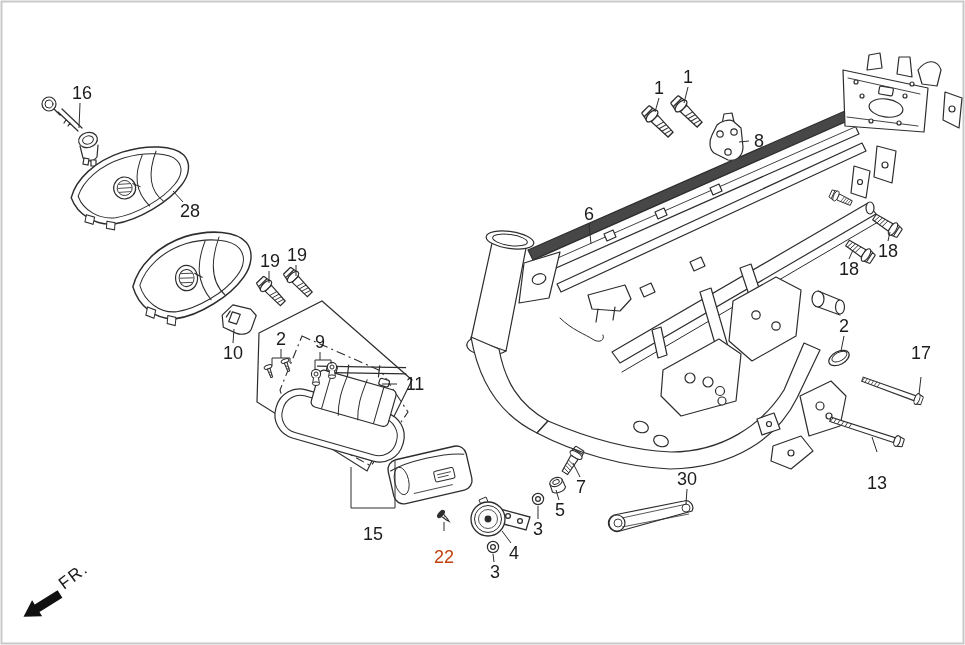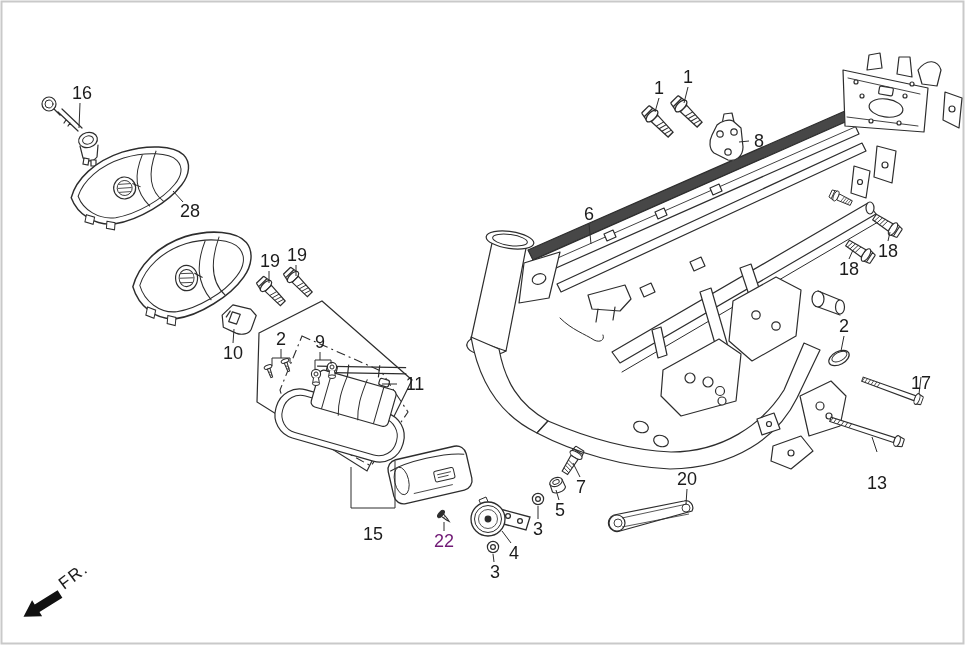--- a/index.html
+++ b/index.html
@@ -280,31 +280,31 @@
 <div id="callout-layer">
       <div class="callout" style="left: 82px; top: 93px; color: rgb(28, 28, 28);">16</div>
       <div class="callout" style="left: 190px; top: 211px; color: rgb(28, 28, 28);">28</div>
       <div class="callout" style="left: 270px; top: 261px; color: rgb(28, 28, 28);">19</div>
       <div class="callout" style="left: 297px; top: 255px; color: rgb(28, 28, 28);">19</div>
       <div class="callout" style="left: 233px; top: 353px; color: rgb(28, 28, 28);">10</div>
       <div class="callout" style="left: 281px; top: 339px; color: rgb(28, 28, 28);">2</div>
       <div class="callout" style="left: 320px; top: 342px; color: rgb(28, 28, 28);">9</div>
       <div class="callout" style="left: 407px; top: 384px; color: rgb(28, 28, 28); margin-left: 8px;">11</div>
       <div class="callout" style="left: 373px; top: 534px; color: rgb(28, 28, 28); text-align: right;">15</div>
-      <div class="callout" style="left: 444px; top: 541px; color: #701a75;">22</div>
+      <div class="callout" style="left: 444px; top: 557px; color: #c2410c;">22</div>
       <div class="callout" style="left: 659px; top: 88px; color: rgb(28, 28, 28);">1</div>
       <div class="callout" style="left: 688px; top: 77px; color: rgb(28, 28, 28);">1</div>
       <div class="callout" style="left: 759px; top: 141px; color: rgb(28, 28, 28);">8</div>
       <div class="callout" style="left: 589px; top: 214px; color: rgb(28, 28, 28);">6</div>
       <div class="callout" style="left: 849px; top: 269px; color: rgb(28, 28, 28);">18</div>
       <div class="callout" style="left: 888px; top: 251px; color: rgb(28, 28, 28);">18</div>
       <div class="callout" style="left: 844px; top: 326px; color: rgb(28, 28, 28);">2</div>
-      <div class="callout" style="left: 921px; top: 383px; color: rgb(28, 28, 28);">17</div>
+      <div class="callout" style="left: 921px; top: 353px; color: rgb(28, 28, 28);">17</div>
       <div class="callout" style="left: 877px; top: 462px; color: rgb(28, 28, 28); margin-top: 21px;">13</div>
       <div class="callout" style="left: 581px; top: 487px; color: rgb(28, 28, 28);">7</div>
       <div class="callout" style="left: 560px; top: 510px; color: rgb(28, 28, 28);">5</div>
       <div class="callout" style="left: 538px; top: 529px; color: rgb(28, 28, 28);">3</div>
       <div class="callout" style="left: 514px; top: 553px; color: rgb(28, 28, 28);">4</div>
       <div class="callout" style="left: 495px; top: 572px; color: rgb(28, 28, 28);">3</div>
-      <div class="callout" style="left: 687px; top: 479px; color: rgb(28, 28, 28);">20</div>
+      <div class="callout" style="left: 687px; top: 479px; color: rgb(28, 28, 28);">30</div>
     </div>
 
 </div>
 
 </body></html>

